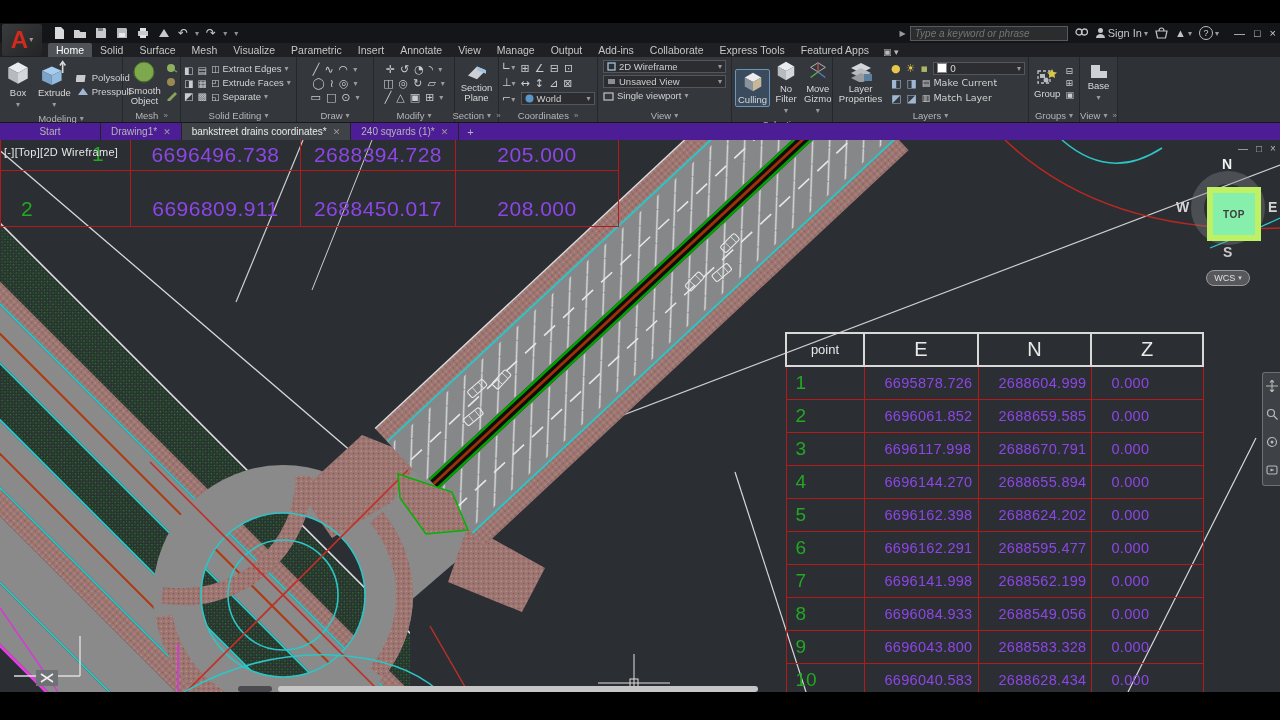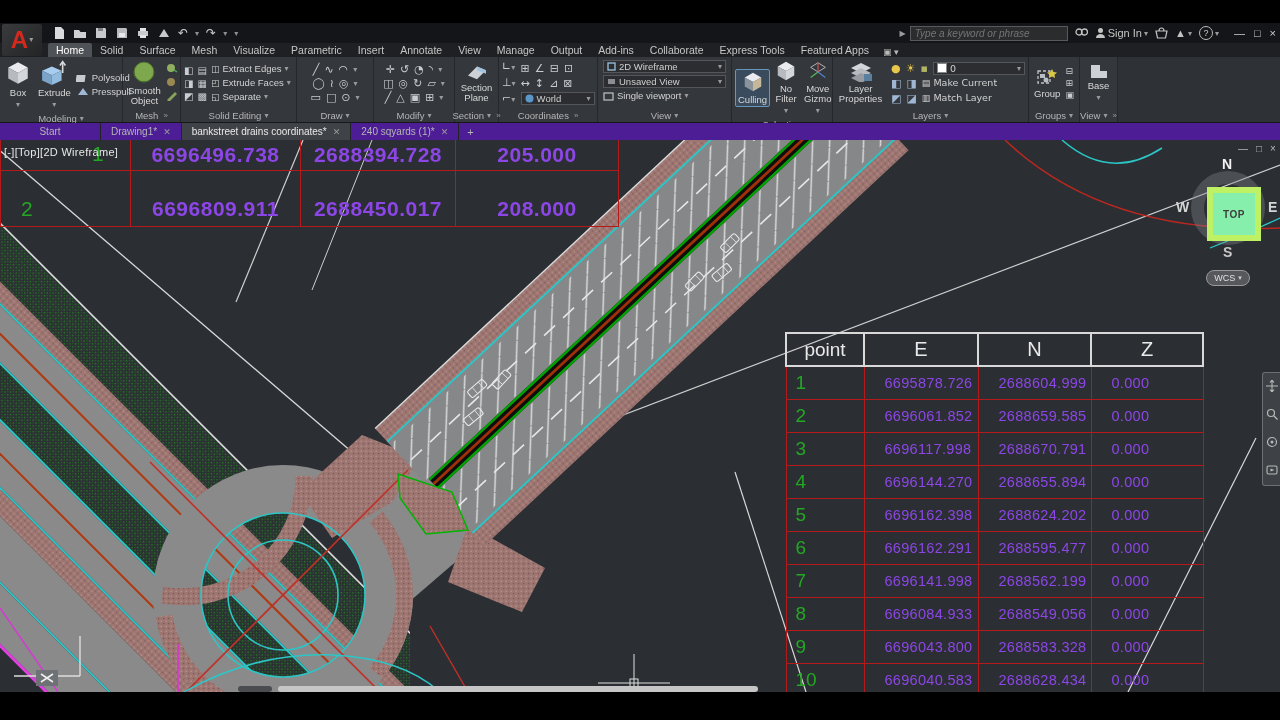--- a/index.html
+++ b/index.html
@@ -74,27 +74,27 @@
   .canvas{position:absolute;left:0;top:117px;width:1280px;height:552px;background:#2b2e33;overflow:hidden;}
   .canvas svg.draw{position:absolute;left:0;top:0;z-index:0;}
 
   .vplabel{position:absolute;left:4px;top:6px;z-index:3;color:#e8e8e8;font-size:11px;letter-spacing:.3px;}
   .hidden-one{position:absolute;left:92px;top:2px;z-index:2;color:#23a823;font-size:21px;}
 
   table.ttable{position:absolute;left:0;top:-1px;z-index:1;border-collapse:collapse;table-layout:fixed;}
   table.ttable td{border:1px solid #b51a1a;text-align:center;overflow:hidden;}
   table.ttable tr.r1 td{border-top:none;height:29px;font-size:21px;vertical-align:middle;}
   table.ttable tr.r2 td{height:49px;font-size:21px;vertical-align:bottom;padding-bottom:5px;}
-  .pv{color:#8c46e6;letter-spacing:.5px;font-weight:700;}
+  .pv{color:#8c46e6;letter-spacing:.5px;font-weight:400;}
   .pg{color:#23a823;}
   table.ttable td.ptcell{text-align:left;padding-left:20px;font-size:27px;}
 
   table.ctable{position:absolute;left:785px;top:192px;z-index:1;border-collapse:collapse;table-layout:fixed;}
   table.ctable th{border:2px solid #d9d9d9;color:#e9e9e9;font-weight:normal;height:29px;text-align:center;}
-  table.ctable th.hpt{font-size:19px;}
+  table.ctable th.hpt{font-size:13px;}
   table.ctable th.hbig{font-size:20px;}
   table.ctable td{border:1px solid #b51a1a;height:30px;text-align:left;overflow:hidden;}
   table.ctable td.pt{color:#23a823;font-size:19px;padding-left:9px;}
   table.ctable td.ve{color:#8c46e6;font-size:14.5px;padding-left:20px;font-weight:300;letter-spacing:.3px;}
 
   
   .vcube{position:absolute;left:1180px;top:20px;width:96px;height:96px;z-index:3;}
   .vring{position:absolute;left:11px;top:11px;width:74px;height:74px;border-radius:50%;
          border:13px solid rgba(130,132,136,.38);box-sizing:border-box;}
   .vtop{position:absolute;left:27px;top:27px;width:42px;height:42px;background:#86efac;border:6px solid #bef264;

